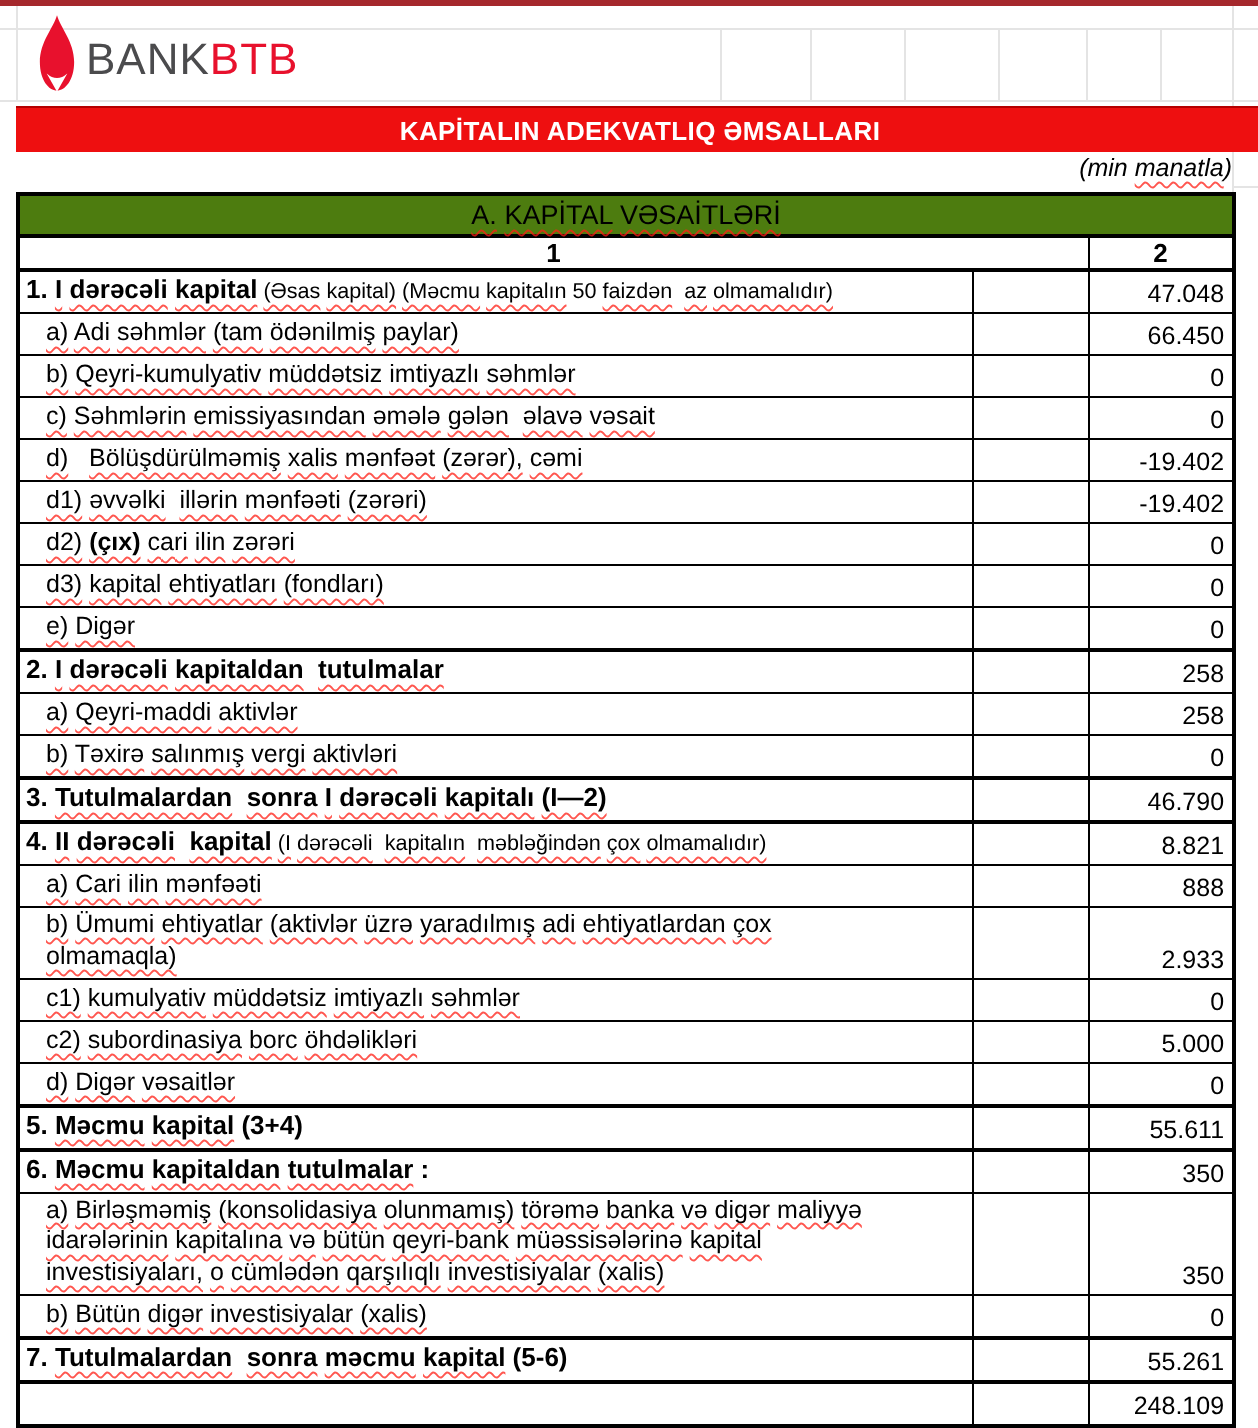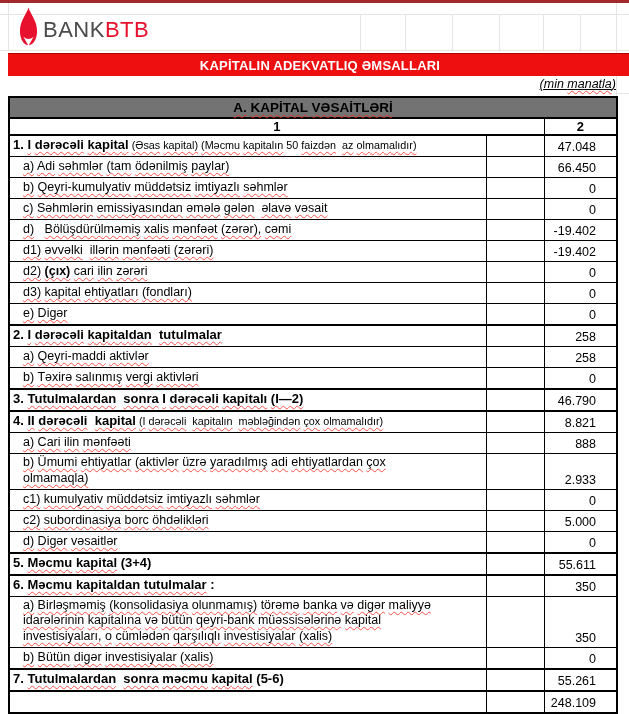--- a/index.html
+++ b/index.html
@@ -20,43 +20,43 @@
   
   .banner {
     position:absolute; top:53px; left:8px; width:624px; height:22px;
     background:#ee0f10; border-top:1px solid #b50000;
     display:flex; align-items:center; justify-content:center;
     color:#fff; font-weight:bold; font-size:13px; letter-spacing:0.2px; z-index:2;
   }
 
   .unit-note {
     position:absolute; top:77px; right:13px; z-index:2;
-    font-style:italic; font-size:12.5px; white-space:pre;text-decoration:underline;
+    font-style:italic; font-size:12.5px; white-space:pre;
   }
 
   
   table.capital-table {
     position:absolute; top:96px; left:8px; width:608px; z-index:1;
     border-collapse:collapse; table-layout:fixed; background:#fff;
     border:2px solid #000;
   }
   .section-row th {
-    background:#737373; font-size:13.5px; font-weight:bold; text-align:center;
+    background:#4d7c0f; font-size:13.5px; font-weight:normal; text-align:center;
     border:1px solid #000; height:17px; vertical-align:middle; padding:1px 2px;
   }
   .colnum-row th {
     background:#fff; font-size:13px; font-weight:bold; text-align:center;
     border:1px solid #000; border-top-width:2px; height:13px; vertical-align:middle; padding:0;
   }
   td { border:1px solid #000; vertical-align:bottom; padding:1px 3px 2px 3px; height:17px; }
   tr.major td { border-top:2px solid #000; }
   td.label { font-size:12.5px; line-height:1.26; white-space:pre-wrap; padding-left:3px; }
   tr.indent td.label { padding-left:13px; }
   td.mid { padding:0; }
-  td.value { text-align:right; font-size:12.5px; padding-right:20px; white-space:nowrap; }
+  td.value { text-align:right; font-size:12.5px; padding-right:4px; white-space:nowrap; }
   .seg-strong { font-weight:bold; }
   tr.major .seg-strong { font-size:13px; }
   .seg-small { font-size:10.8px; }
 
   
   .sq {
     text-decoration-line:underline;
     text-decoration-style:wavy;
     text-decoration-color:rgba(255,30,20,0.75);
     text-decoration-thickness:1px;

